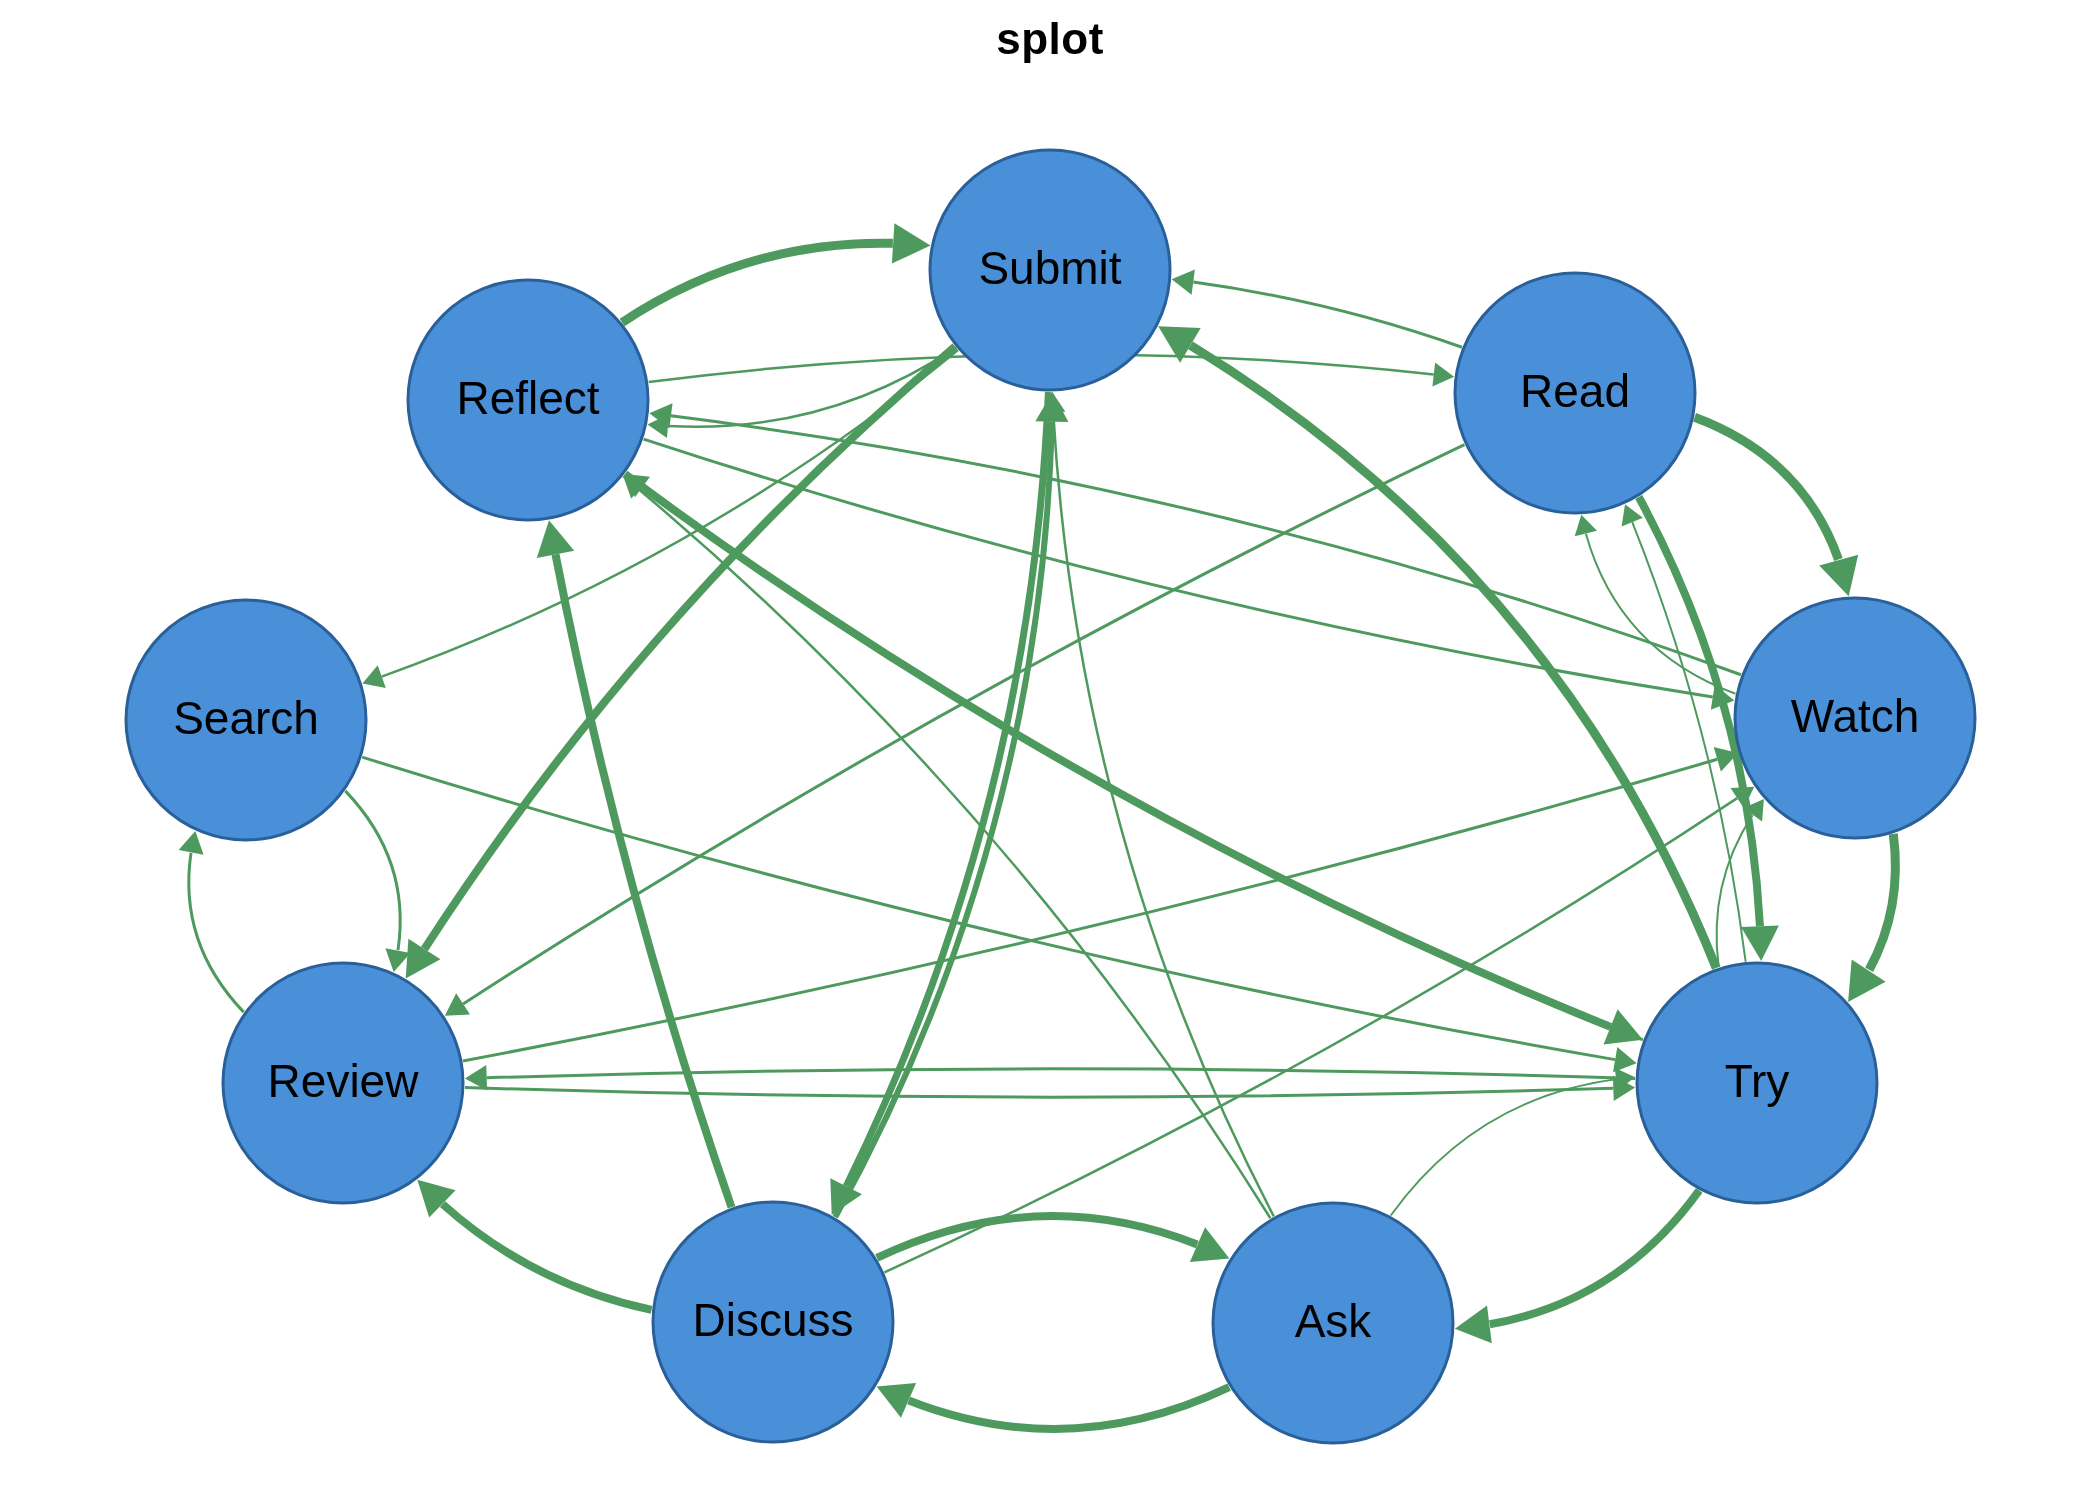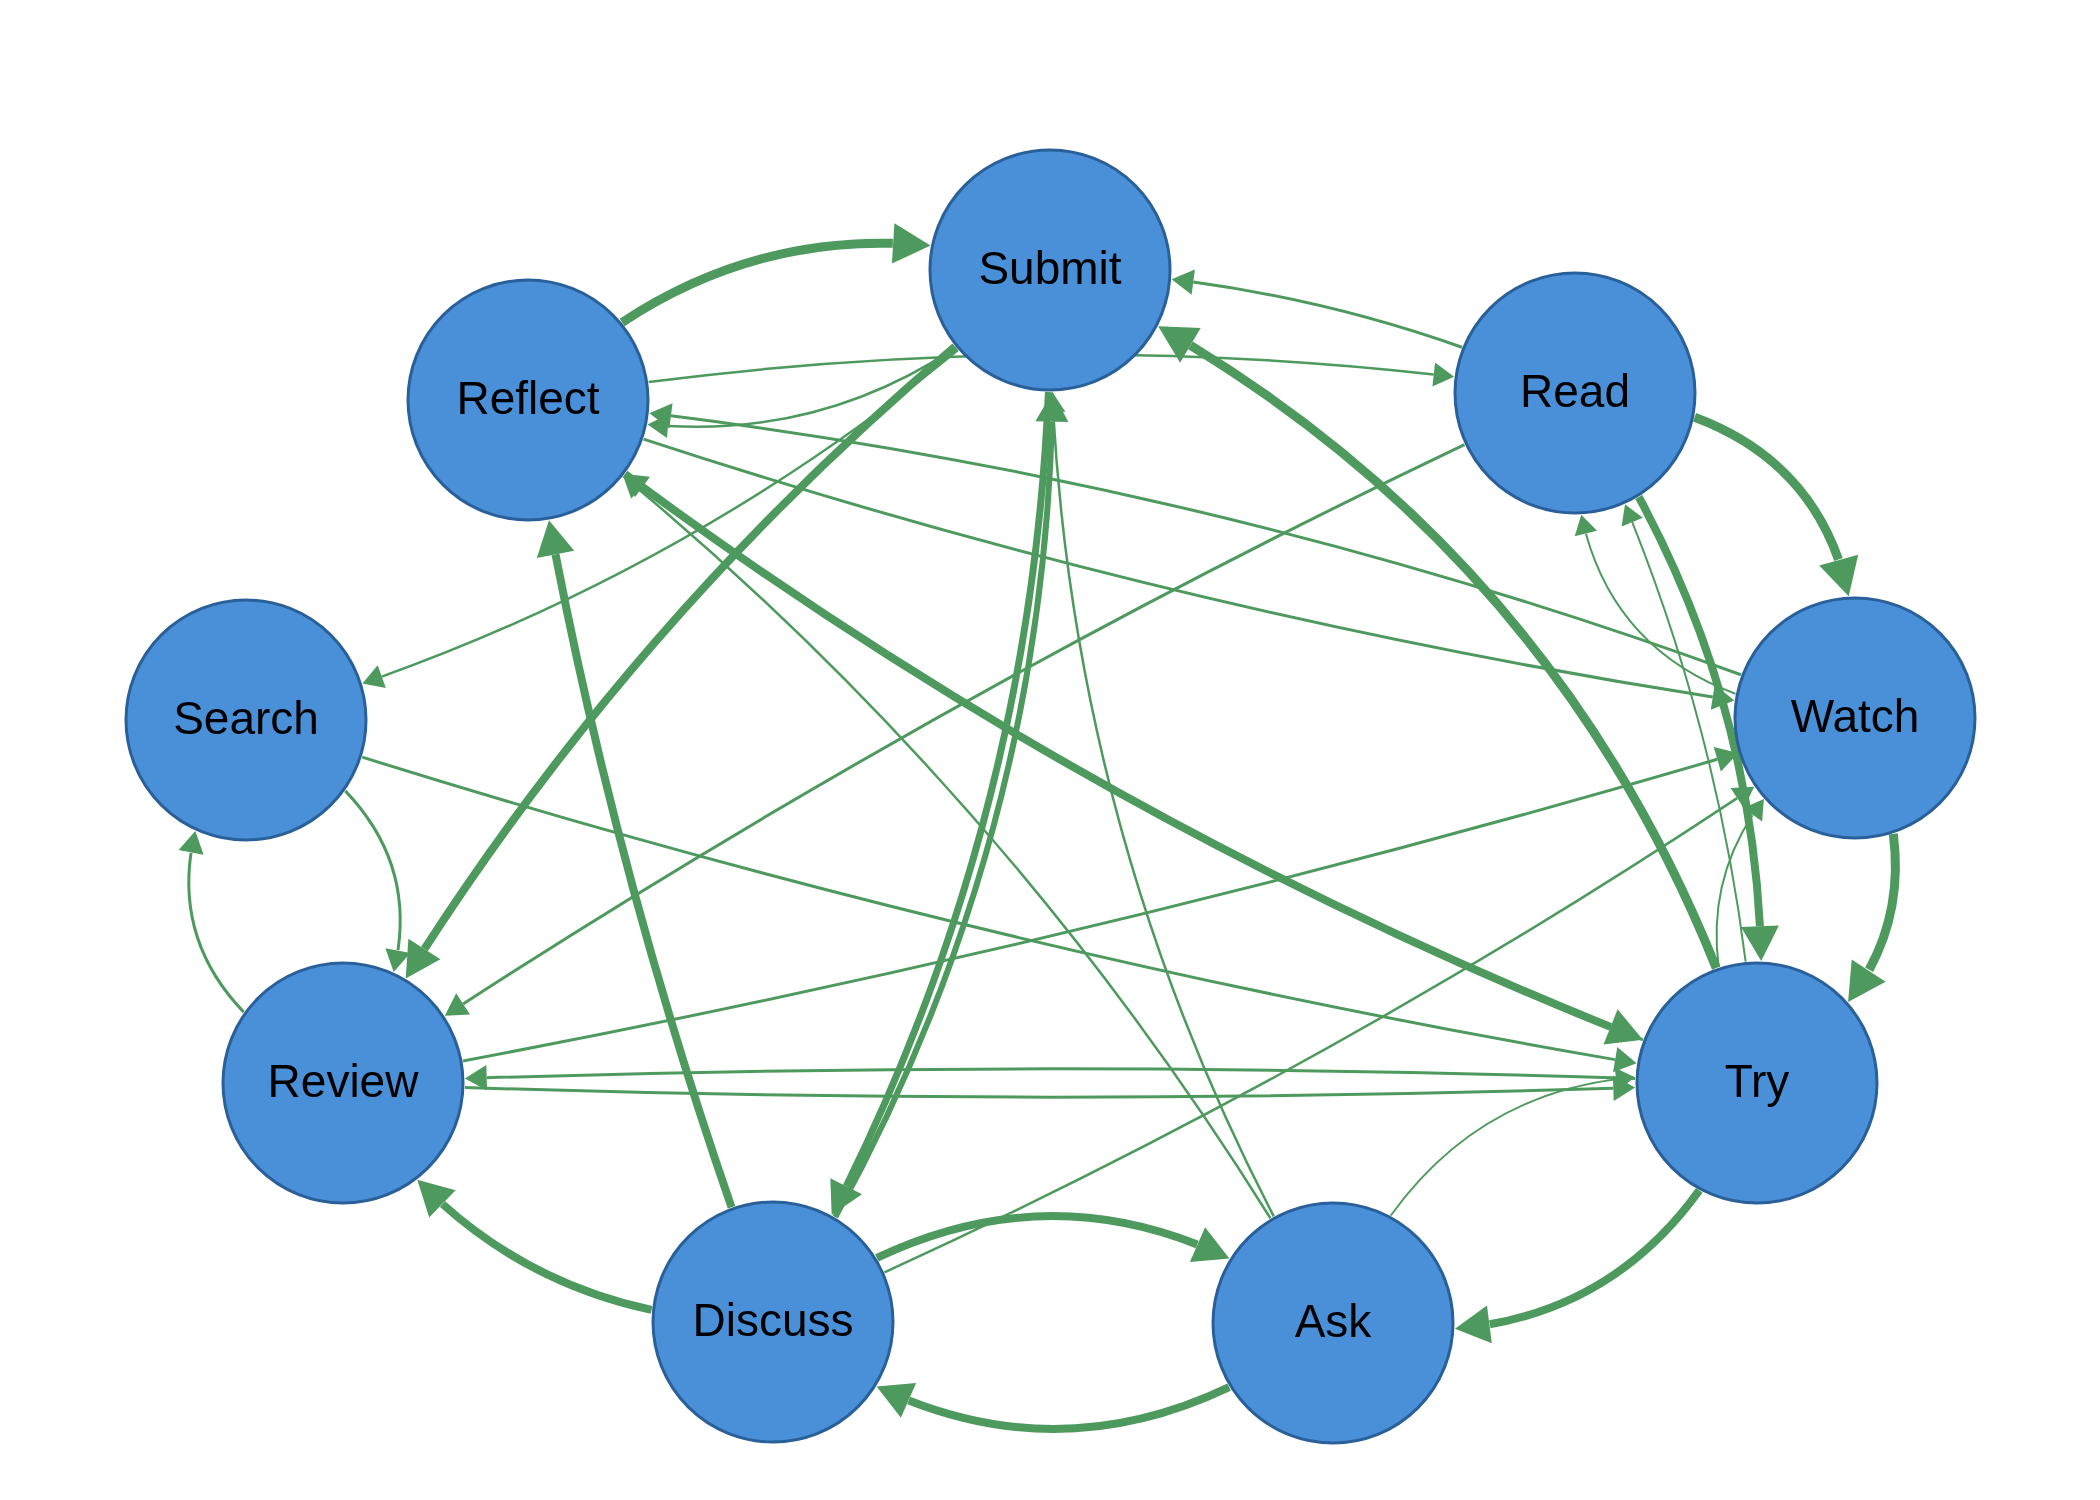--- a/index.html
+++ b/index.html
@@ -54,20 +54,21 @@
   }
   .edge-head {
     stroke: none;
   }
 </style>
 </head>
 <body>
 
 <div id="canvas">
 
+  <div id="graph-title">splot</div>
 
   <svg id="graph-svg" viewBox="0 0 2100 1500">
     <g id="edges-layer">
         <path d="M 622.15 322.41 Q 746.79 239.91 892.84 243.35" stroke="#4e9a5e" stroke-width="9" fill="none" stroke-opacity="1" class="edge-path"></path>
         <polygon points="930.5,245.6 891.9,263.6 894.4,223.2" fill="#4e9a5e" stroke="#3f7d4b" stroke-width="1.5" class="edge-head"></polygon>
         <path d="M 955.85 347.59 Q 823.96 434.88 668.11 425.96" stroke="#4e9a5e" stroke-width="2.5" fill="none" stroke-opacity="1" class="edge-path"></path>
         <polygon points="647.5,424.4 668.9,413.9 667.0,438.0" fill="#4e9a5e" stroke="#3f7d4b" stroke-width="1.5" class="edge-head"></polygon>
         <path d="M 957.97 350.10 Q 697.76 563.21 381.73 676.61" stroke="#4e9a5e" stroke-width="2.5" fill="none" stroke-opacity="1" class="edge-path"></path>
         <polygon points="362.4,683.4 377.7,665.2 385.8,688.1" fill="#4e9a5e" stroke="#3f7d4b" stroke-width="1.5" class="edge-head"></polygon>
         <path d="M 955.07 346.63 Q 644.62 608.57 424.44 949.01" stroke="#4e9a5e" stroke-width="8" fill="none" stroke-opacity="1" class="edge-path"></path>

